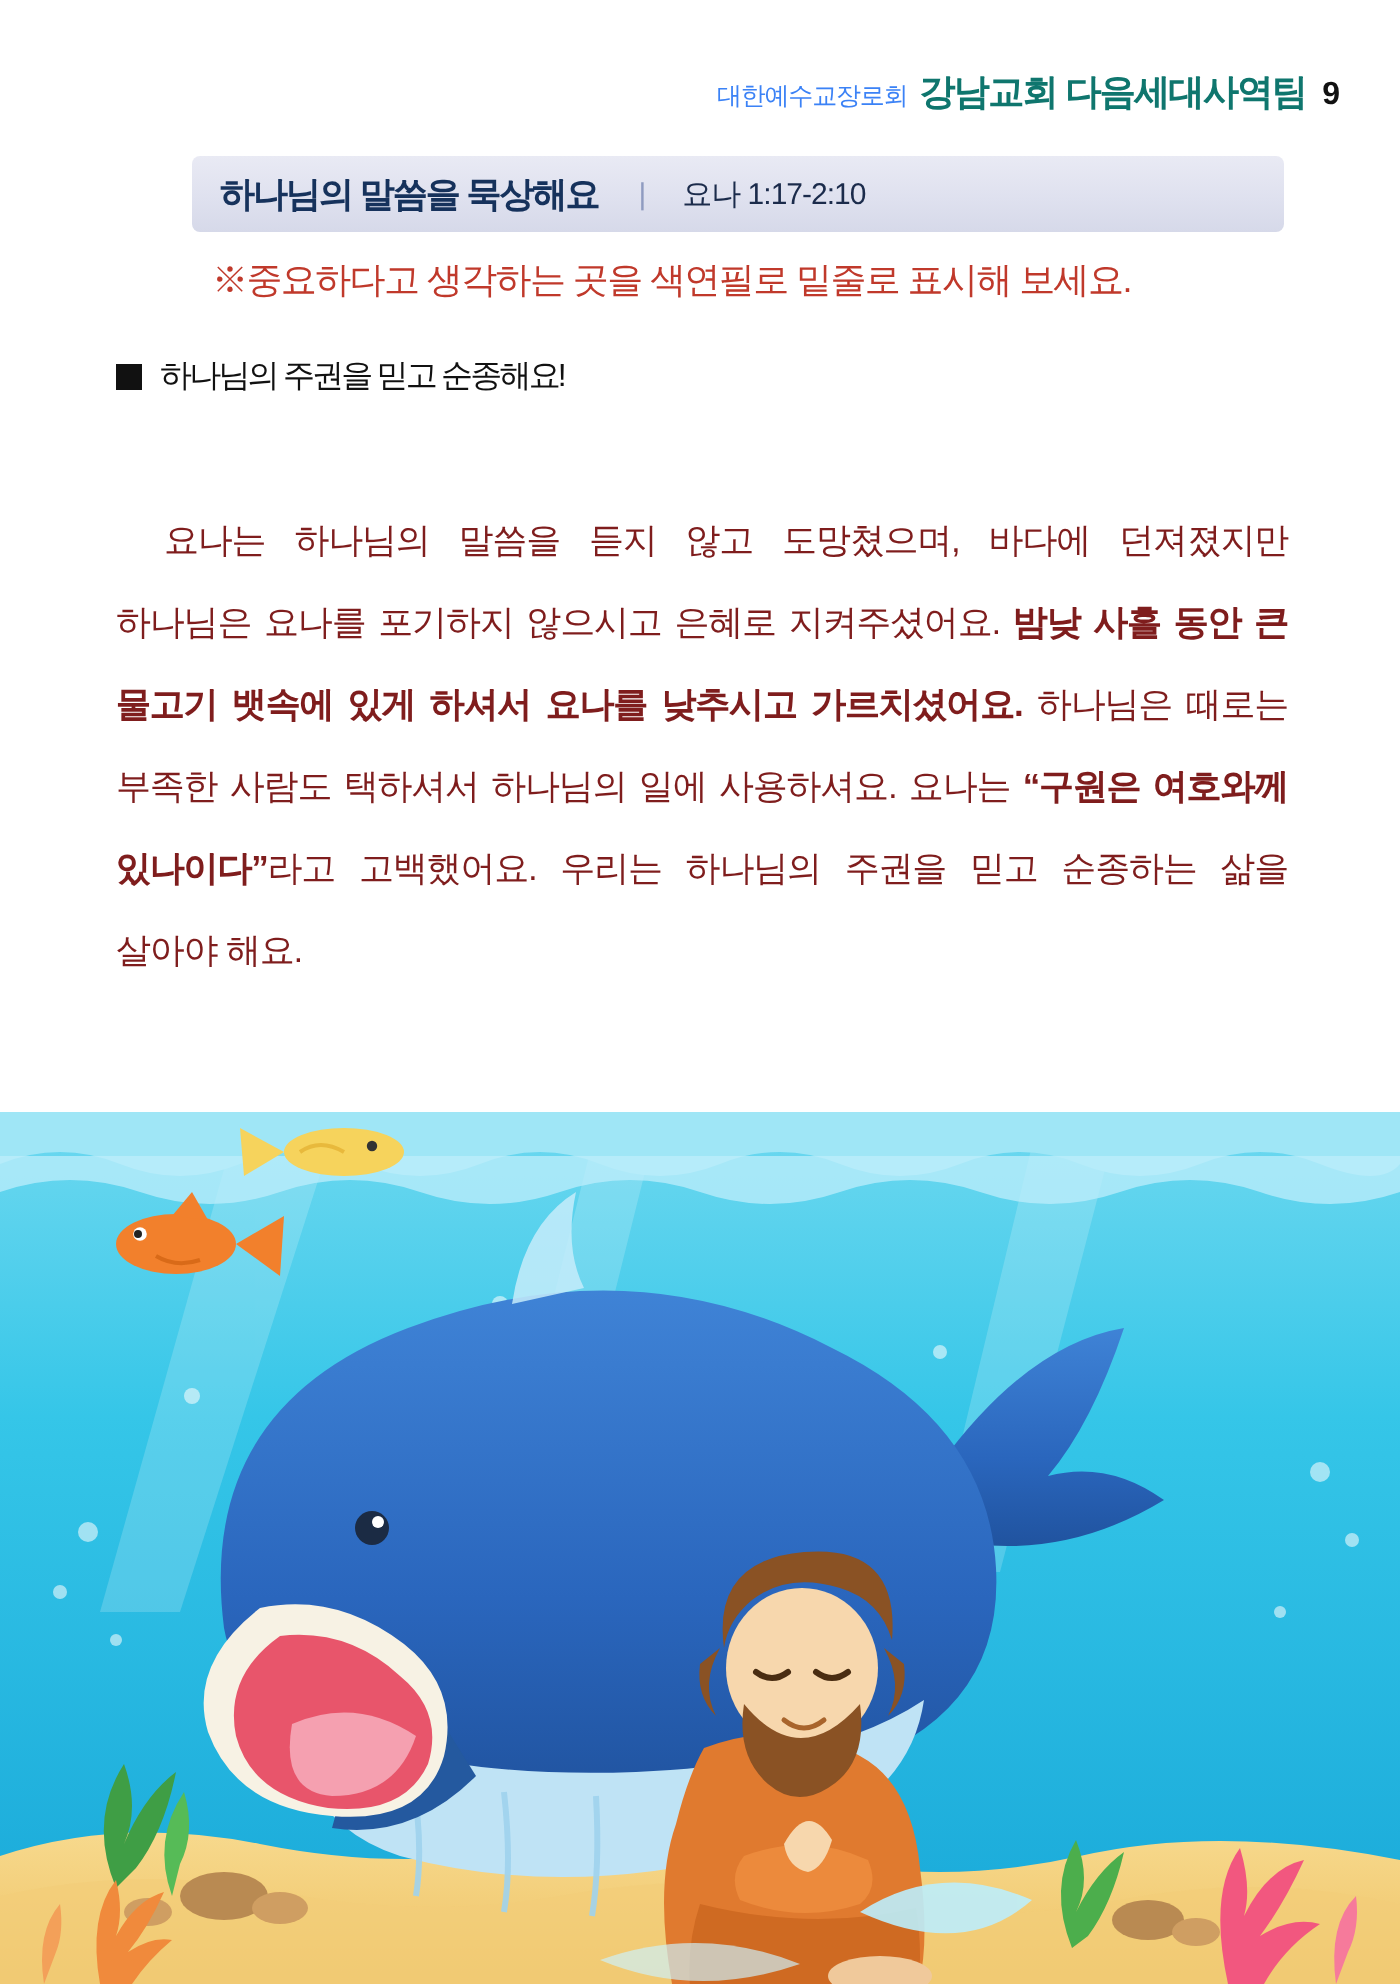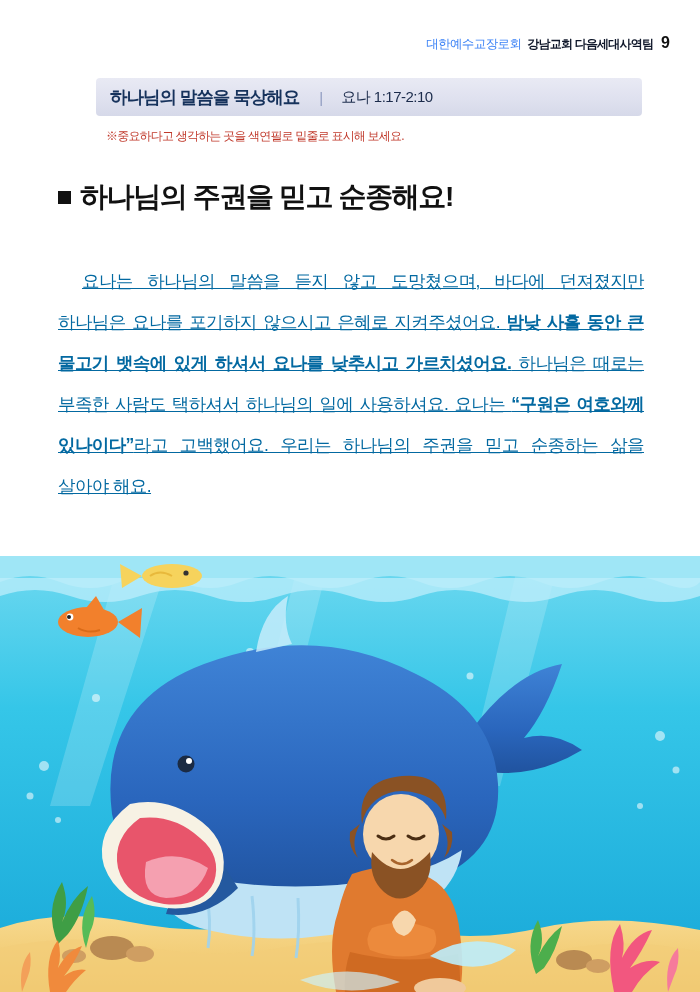--- a/index.html
+++ b/index.html
@@ -26,23 +26,23 @@
     align-items: baseline;
     gap: 6px;
     white-space: nowrap;
   }
   .header .denom {
     font-size: 12.5px;
     color: #3b82f6;
     letter-spacing: -0.6px;
   }
   .header .church {
-    font-size: 12px;
+    font-size: 18px;
     font-weight: bold;
-    color: #0f172a;
+    color: #0f766e;
     letter-spacing: -0.8px;
   }
   .header .pagenum {
     font-size: 16px;
     font-weight: bold;
     color: #111111;
     margin-left: 2px;
   }
 
   
@@ -74,62 +74,61 @@
     font-size: 15px;
     color: #1b2b4b;
     letter-spacing: -0.5px;
   }
 
   
   .note {
     position: absolute;
     left: 106px;
     top: 128px;
-    font-size: 12px;
+    font-size: 18px;
     color: #c0392b;
     letter-spacing: -0.8px;
   }
 
   
   .section-head {
     position: absolute;
     left: 58px;
     top: 178px;
     display: flex;
     align-items: center;
     gap: 9px;
   }
   .section-head .bullet {
     width: 13px;
     height: 13px;
     background: #111111;
     display: inline-block;
   }
   .section-head .sh-text {
-    font-size: 28px;
-    font-weight: bold;
+    font-size: 16px;
+    font-weight: normal;
     letter-spacing: -1.4px;
     color: #111111;
     text-align: right;
   }
 
   
   .body-text {
     position: absolute;
     left: 58px;
-    top: 243px;
+    top: 232px;
     width: 586px;
     font-size: 17.5px;
     line-height: 41px;
     letter-spacing: -0.6px;
     text-align: justify;
     text-indent: 24px;
-    color: #0369a1;
+    color: #7f1d1d;
     word-break: keep-all;
-    text-decoration: underline;
   }
   .body-text b {
     font-weight: bold;
   }
 
   
   .illustration {
     position: absolute;
     left: 0;
     top: 556px;

